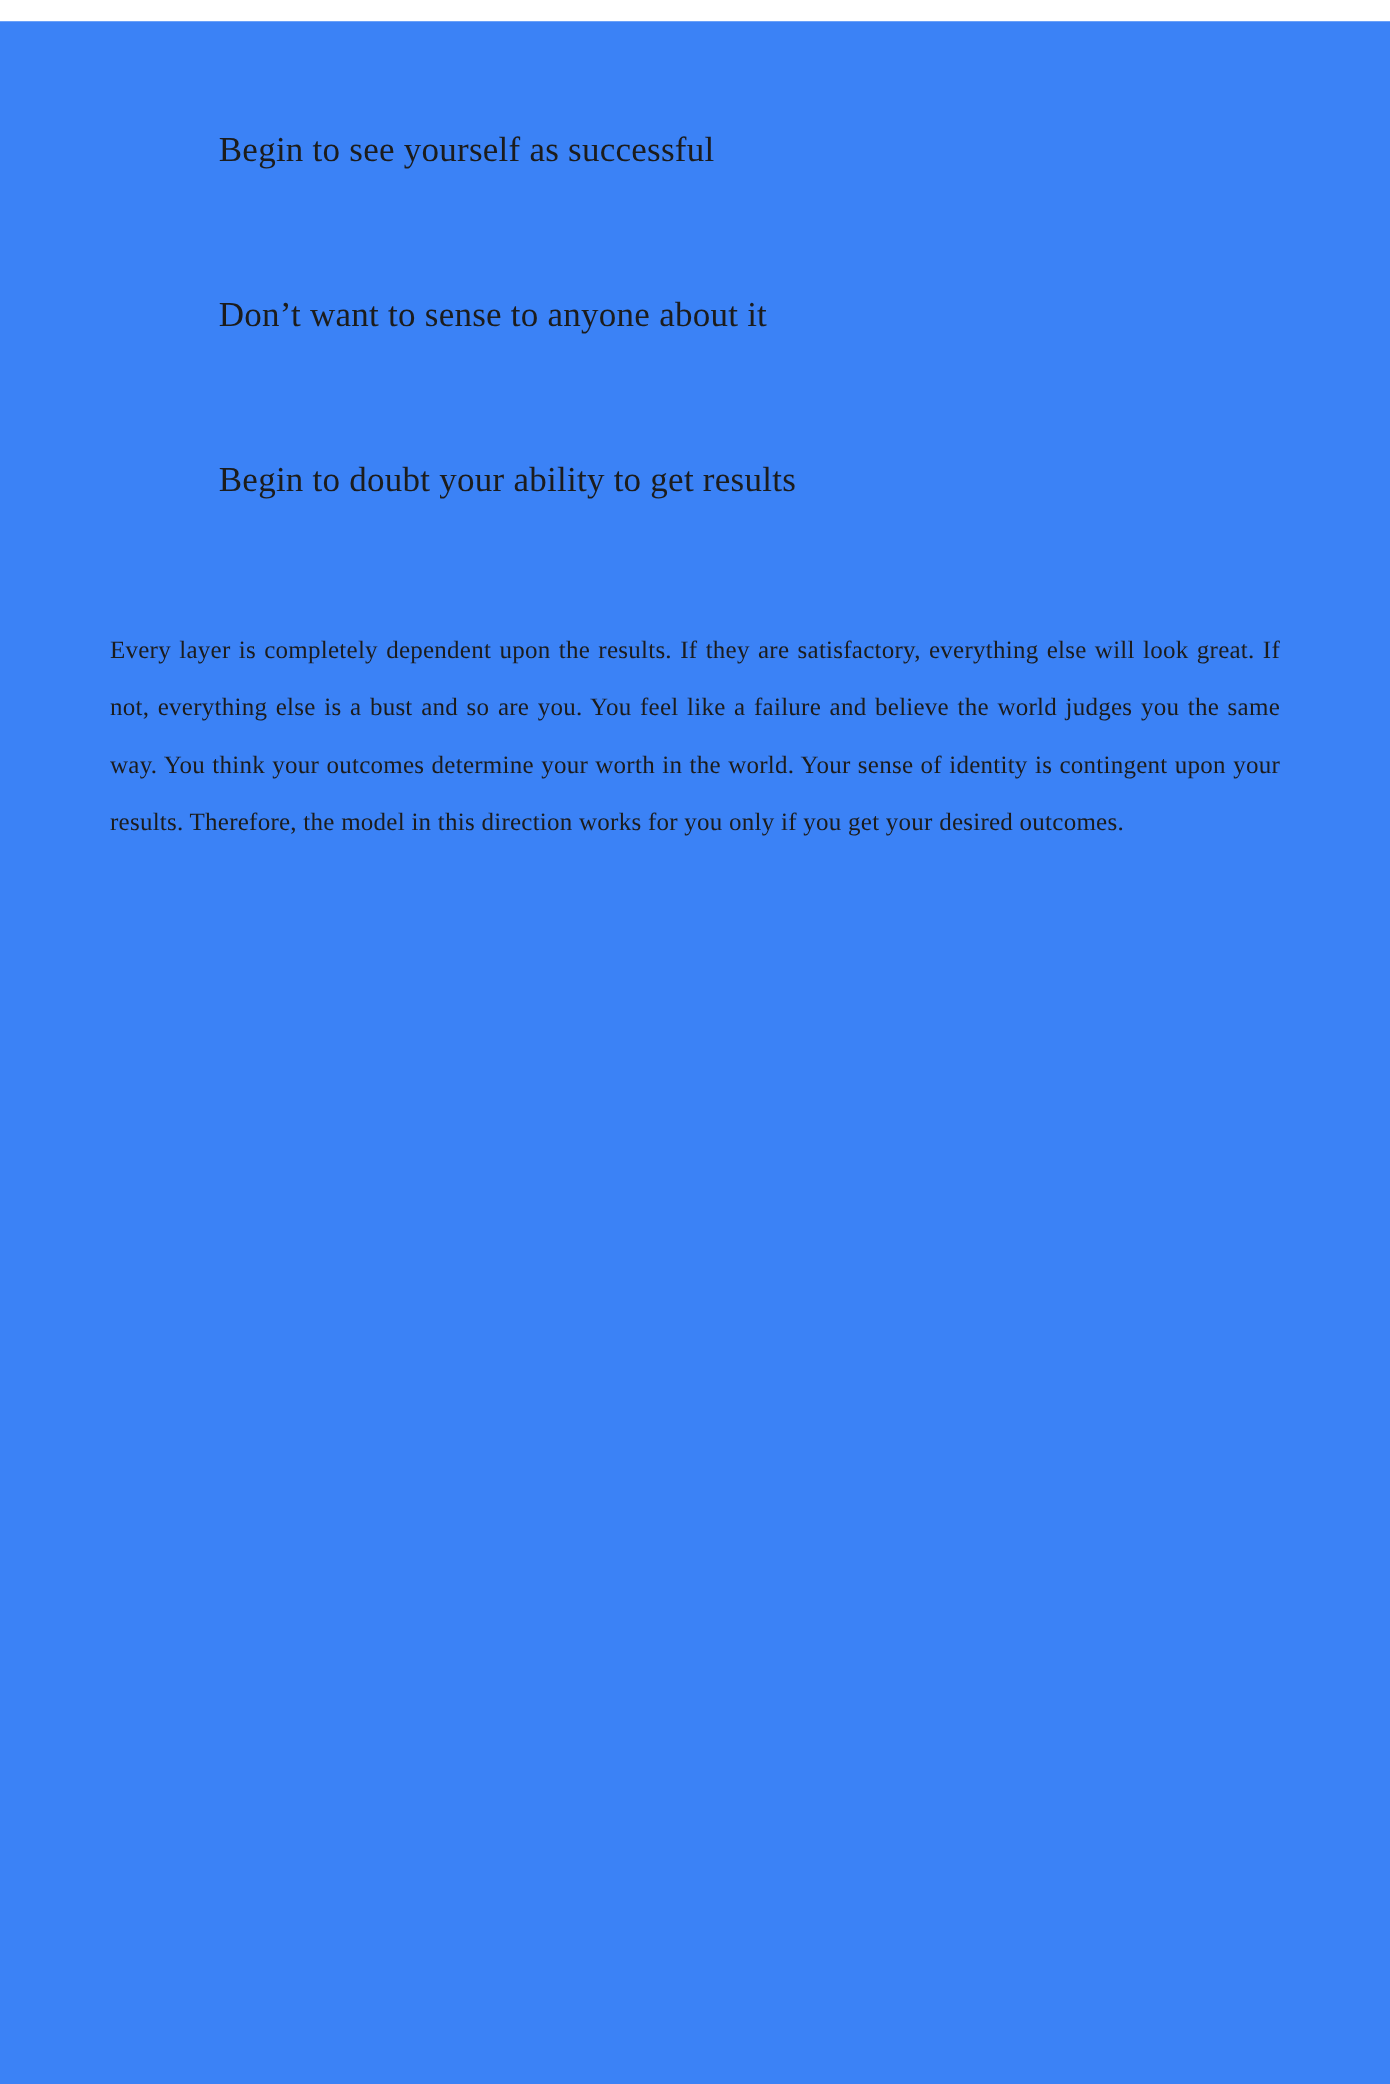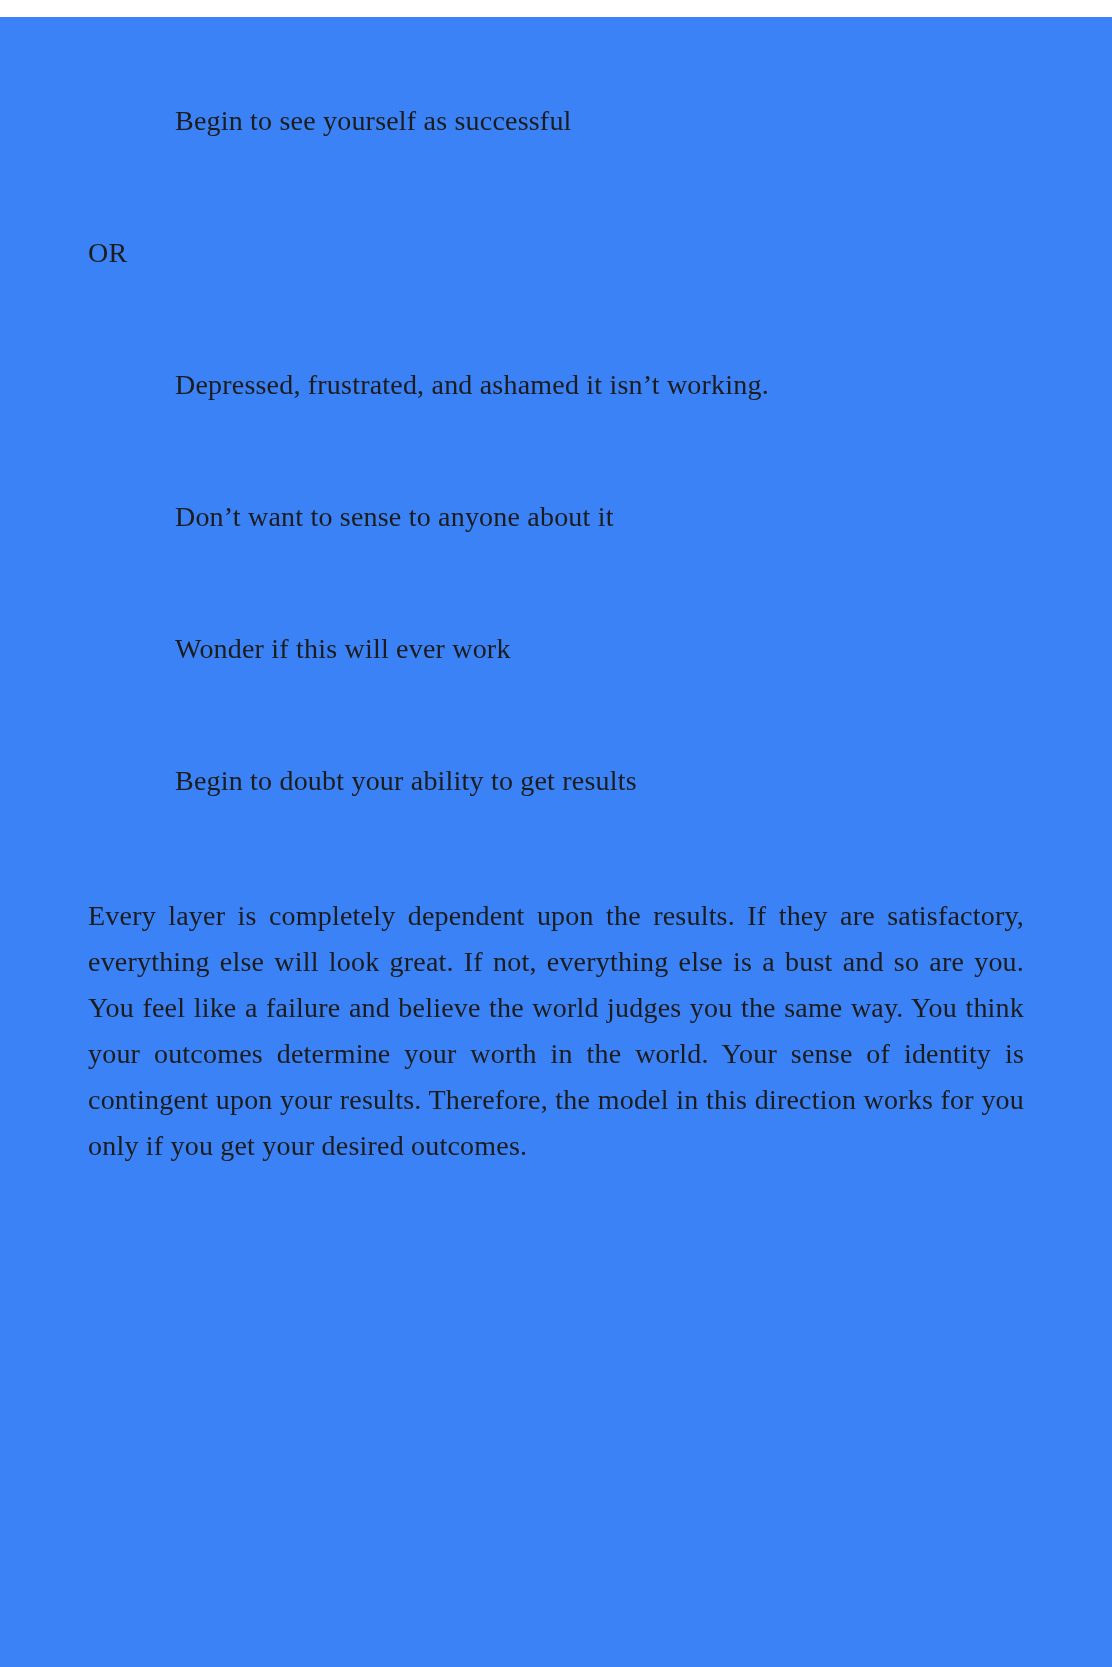--- a/index.html
+++ b/index.html
@@ -26,31 +26,28 @@
     font-size: 28px;
     line-height: 40px;
     margin: 0 0 92px 0;
     white-space: pre-wrap;
     letter-spacing: 0.2px;
   }
   .doc-line.indent {
     padding-left: 87px;
   }
   .body-paragraph {
-    font-size: 28px;
+    font-size: 20px;
     line-height: 46px;
     text-align: justify;
     margin: 0;
     letter-spacing: 0.2px;
   }
 </style>
 </head>
 <body>
 
 <div class="page">
   <p class="doc-line indent">Begin to see yourself as successful</p>
-  <p class="doc-line">OR</p>
-  <p class="doc-line indent">Depressed, frustrated, and ashamed it isn’t working.</p>
   <p class="doc-line indent">Don’t want to sense to anyone about it</p>
-  <p class="doc-line indent">Wonder if this will ever work</p>
   <p class="doc-line indent">Begin to doubt your ability to get results</p>
   <p class="body-paragraph">Every layer is completely dependent upon the results. If they are satisfactory, everything else will look great. If not, everything else is a bust and so are you. You feel like a failure and believe the world judges you the same way. You think your outcomes determine your worth in the world. Your sense of identity is contingent upon your results. Therefore, the model in this direction works for you only if you get your desired outcomes.</p>
 </div>
 
 </body></html>

